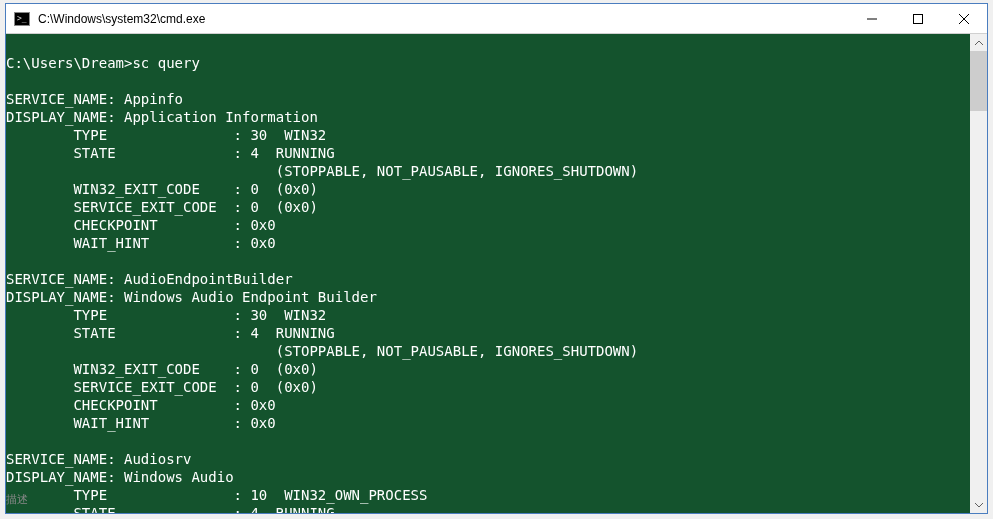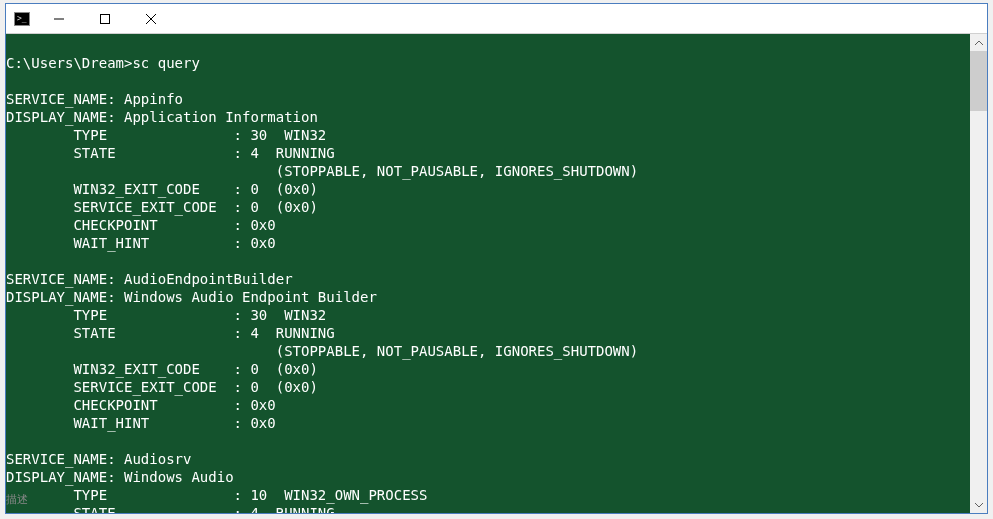--- a/index.html
+++ b/index.html
@@ -128,20 +128,21 @@
       font-size: 11px;
       color: #888;
     }
   </style>
 </head>
 <body>
 
 <div class="window">
   <div class="titlebar">
     <span class="titlebar-icon"></span>
+    <span class="titlebar-title">C:\Windows\system32\cmd.exe</span>
     <div class="titlebar-buttons">
       <div class="titlebar-btn">
         <svg viewBox="0 0 10 10">
             <line x1="0" y1="5" x2="10" y2="5" stroke="#000" stroke-width="1"></line>
           </svg>
       </div>
       <div class="titlebar-btn">
         <svg viewBox="0 0 10 10">
             <rect x="0.5" y="0.5" width="9" height="9" fill="none" stroke="#000" stroke-width="1"></rect>
           </svg>

